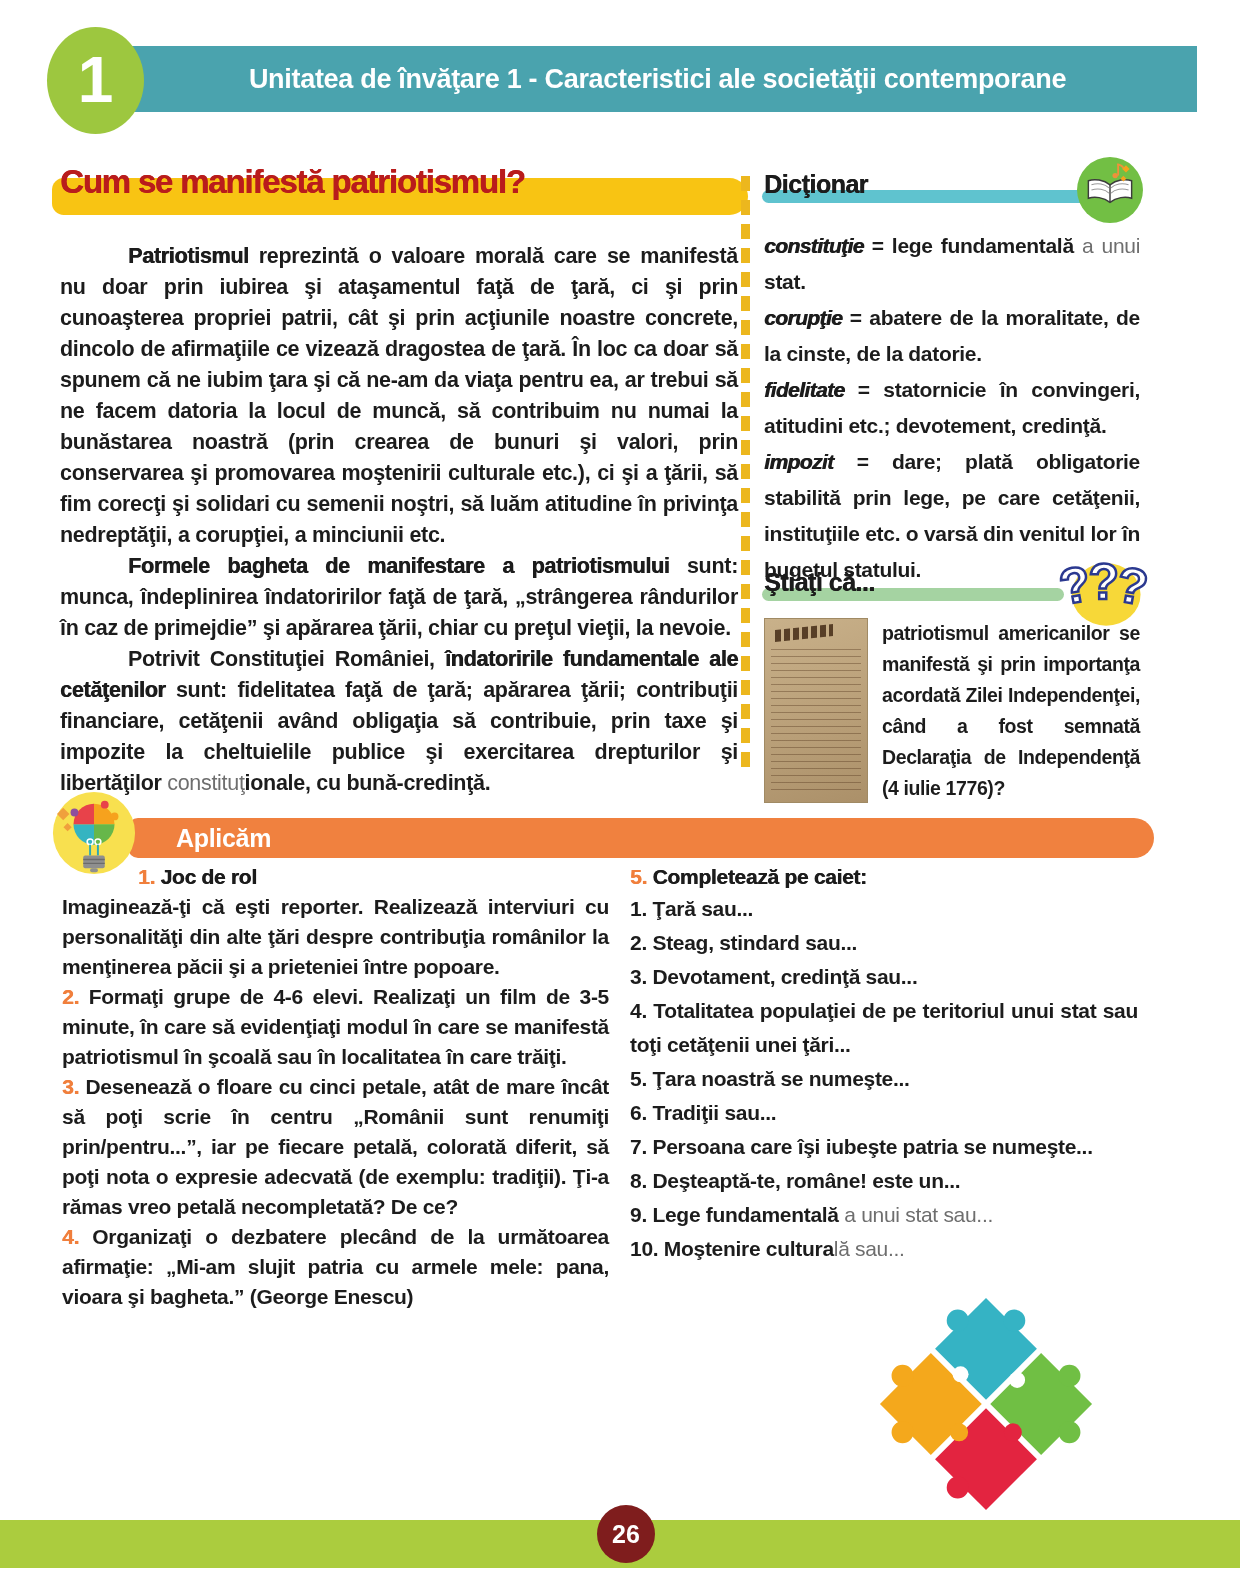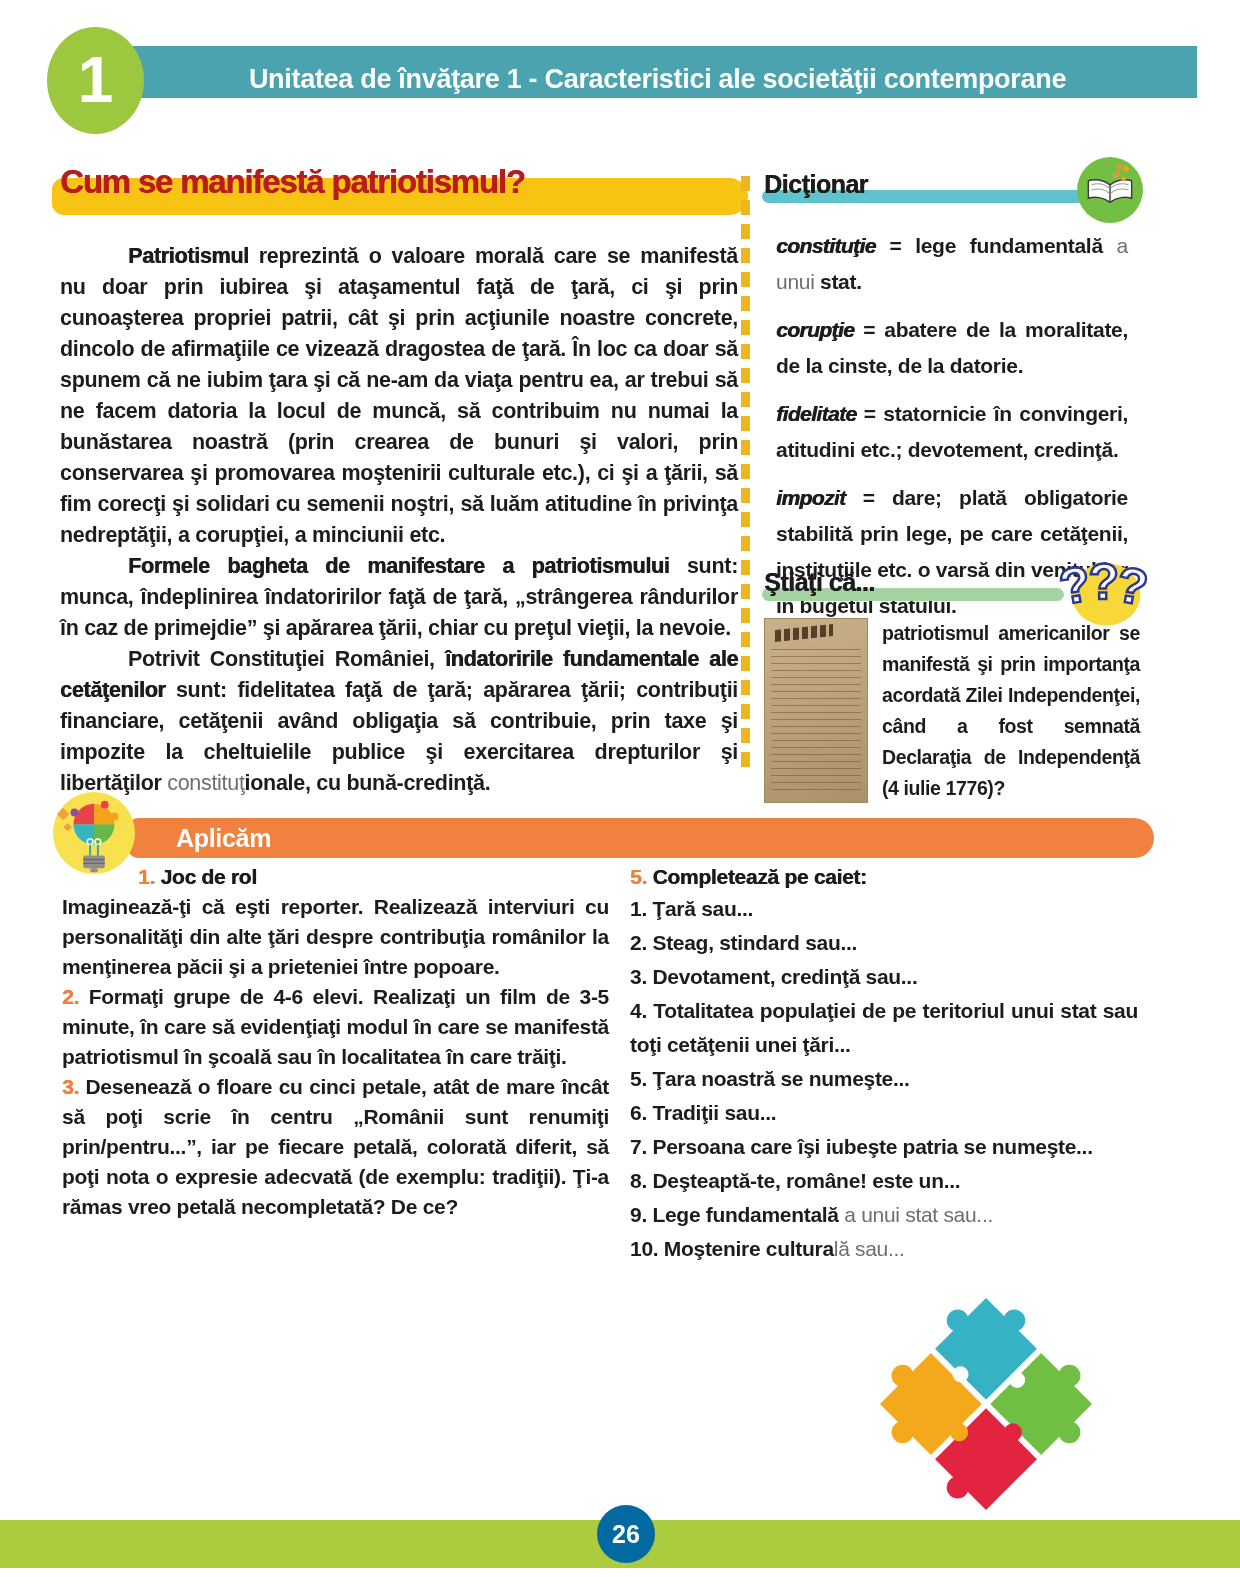--- a/index.html
+++ b/index.html
@@ -1,20 +1,20 @@
 <!DOCTYPE html>
 <html><head>
 <meta charset="utf-8">
 <style>
   html,body{margin:0;padding:0;background:#fff;}
   .page{position:relative;width:1240px;height:1594px;background:#fff;
         font-family:"Liberation Sans",sans-serif;color:#1c1c1c;overflow:hidden;}
 
   
-  .header-band{position:absolute;left:118px;top:46px;width:1079px;height:52px;
+  .header-band{position:absolute;left:118px;top:46px;width:1079px;height:66px;
                background:#4aa3ae;}
   .header-band span{display:block;line-height:66px;text-align:center;color:#fff;
                font-size:27px;font-weight:bold;letter-spacing:-0.3px;}
   .unit-circle{position:absolute;left:47px;top:27px;width:97px;height:107px;
                border-radius:50%;background:#9dc73f;}
   .unit-circle span{display:block;text-align:center;line-height:107px;
                font-size:64px;font-weight:bold;color:#fff;}
 
   
   .col-left{position:absolute;left:60px;top:163px;width:678px;}
@@ -38,21 +38,21 @@
   .box-head{position:relative;height:44px;}
   .head-label{position:relative;z-index:1;font-size:25px;font-weight:bold;
              letter-spacing:-0.5px;text-shadow:0.5px 0 currentColor;}
   .head-bar{position:absolute;left:-2px;top:20px;height:13px;border-radius:8px;}
   .head-bar.teal{width:332px;background:#5fc3cf;}
   .head-bar.green{width:302px;background:#a5d3a2;}
   .dict-icon{position:absolute;right:-4px;top:-14px;width:68px;height:68px;z-index:2;}
   .q-icon{position:absolute;right:-12px;top:-34px;width:100px;height:100px;z-index:2;}
 
   .dict-entries{margin-top:14px;text-align:justify;}
-  .dict-entries p{margin:12px;font-size:21px;line-height:36px;font-weight:700;letter-spacing:-0.3px;}
+  .dict-entries p{margin:0;font-size:21px;line-height:36px;font-weight:700;letter-spacing:-0.3px;}
   .term{font-style:italic;font-weight:700;letter-spacing:-0.6px;text-shadow:0.7px 0 currentColor;}
 
   .stiati-block{position:absolute;top:398px;left:0;width:376px;}
   .stiati-content{display:flex;gap:14px;margin-top:6px;}
   .doc-img{flex:none;width:102px;height:183px;position:relative;overflow:hidden;
            background:linear-gradient(160deg,#c9b18a,#b89e77 60%,#ab9069);
            border:1px solid #a08a64;}
   .doc-img::before{content:"";position:absolute;left:10px;top:8px;width:58px;height:12px;
            background:repeating-linear-gradient(to right,rgba(60,35,15,.8) 0 6px,transparent 6px 9px);
            transform:skewY(-6deg);}
@@ -75,21 +75,21 @@
   .num{color:#f07f3c;font-weight:bold;text-shadow:0.5px 0 currentColor;}
   .ex-title{padding-left:76px;font-size:22px;text-align:left;}
   .ex-title b,.ex-title5 b{text-shadow:0.5px 0 currentColor;}
   .ex-right .rebus-item{line-height:34px;}
   .ex-right .intro{line-height:31px;}
 
   
   .puzzle-art{position:absolute;left:856px;top:1282px;width:260px;height:245px;}
   .footer-bar{position:absolute;left:0;top:1520px;width:1240px;height:48px;background:#abcc3e;}
   .page-badge{position:absolute;left:597px;top:1505px;width:58px;height:58px;border-radius:50%;
-           background:#0369a1;z-index:2;}
+           background:#7f1d1d;z-index:2;}
   .page-badge span{display:block;text-align:center;line-height:58px;color:#fff;
            font-size:25px;font-weight:bold;}
 </style>
 </head>
 <body>
 
 <div class="page">
 
   <div class="header-band">
     <span>Unitatea de învăţare 1 - Caracteristici ale societăţii contemporane</span>
@@ -178,20 +178,21 @@
   </svg>
   <div class="aplicam-bar">
     <span>Aplicăm</span>
   </div>
 
   <div class="ex-left">
     <p class="ex-title"><span class="num">1.</span> <b>Joc de rol</b></p>
     <p>Imaginează-ţi că eşti reporter. Realizează interviuri cu personalităţi din alte ţări despre contribuţia românilor la menţinerea păcii şi a prieteniei între popoare.</p>
     <p><span class="num">2.</span> <span>Formaţi grupe de 4-6 elevi. Realizaţi un film de 3-5 minute, în care să evidenţiaţi modul în care se manifestă patriotismul în şcoală sau în localitatea în care trăiţi.</span></p>
     <p><span class="num">3.</span> <span>Desenează o floare cu cinci petale, atât de mare încât să poţi scrie în centru „Românii sunt renumiţi prin/pentru...”, iar pe fiecare petală, colorată diferit, să poţi nota o expresie adecvată (de exemplu: tradiţii). Ţi-a rămas vreo petală necompletată? De ce?</span></p>
+    <p><span class="num">4.</span> <span>Organizaţi o dezbatere plecând de la următoarea afirmaţie: „Mi-am slujit patria cu armele mele: pana, vioara şi bagheta.” (George Enescu)</span></p>
   </div>
 
   <div class="ex-right">
     <p class="ex-title5"><span class="num">5.</span> <b>Completează pe caiet:</b></p>
     <p class="rebus-item">1. Ţară sau...</p>
     <p class="rebus-item">2. Steag, stindard sau...</p>
     <p class="rebus-item">3. Devotament, credinţă sau...</p>
     <p class="rebus-item">4. Totalitatea populaţiei de pe teritoriul unui stat sau toţi cetăţenii unei ţări...</p>
     <p class="rebus-item">5. Ţara noastră se numeşte...</p>
     <p class="rebus-item">6. Tradiţii sau...</p>

